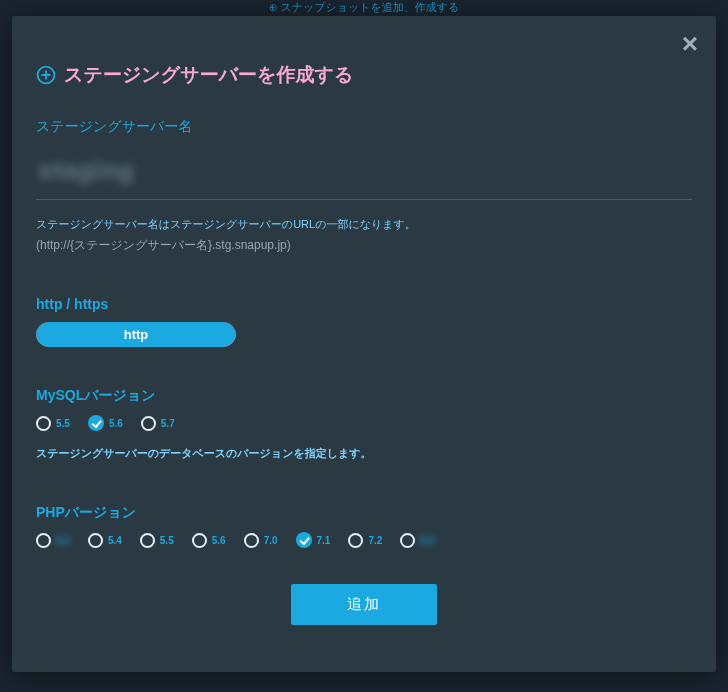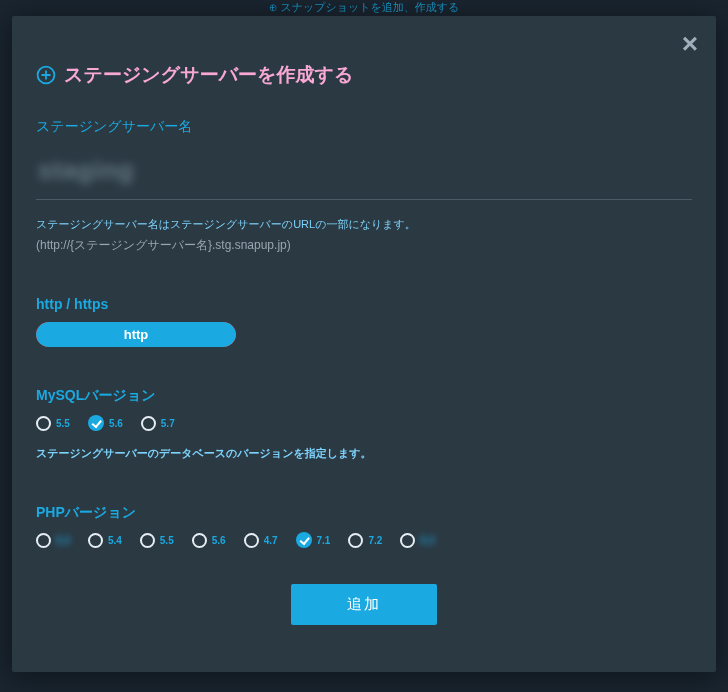--- a/index.html
+++ b/index.html
@@ -262,21 +262,21 @@
         <div class="radio-item">
           <span class="radio-circle"></span>
           <span>5.5</span>
         </div>
         <div class="radio-item">
           <span class="radio-circle"></span>
           <span>5.6</span>
         </div>
         <div class="radio-item">
           <span class="radio-circle"></span>
-          <span>4.7</span>
+          <span>7.0</span>
         </div>
         <div class="radio-item">
           <span class="radio-check"></span>
           <span>7.1</span>
         </div>
         <div class="radio-item">
           <span class="radio-circle"></span>
           <span>7.2</span>
         </div>
         <div class="radio-item">

